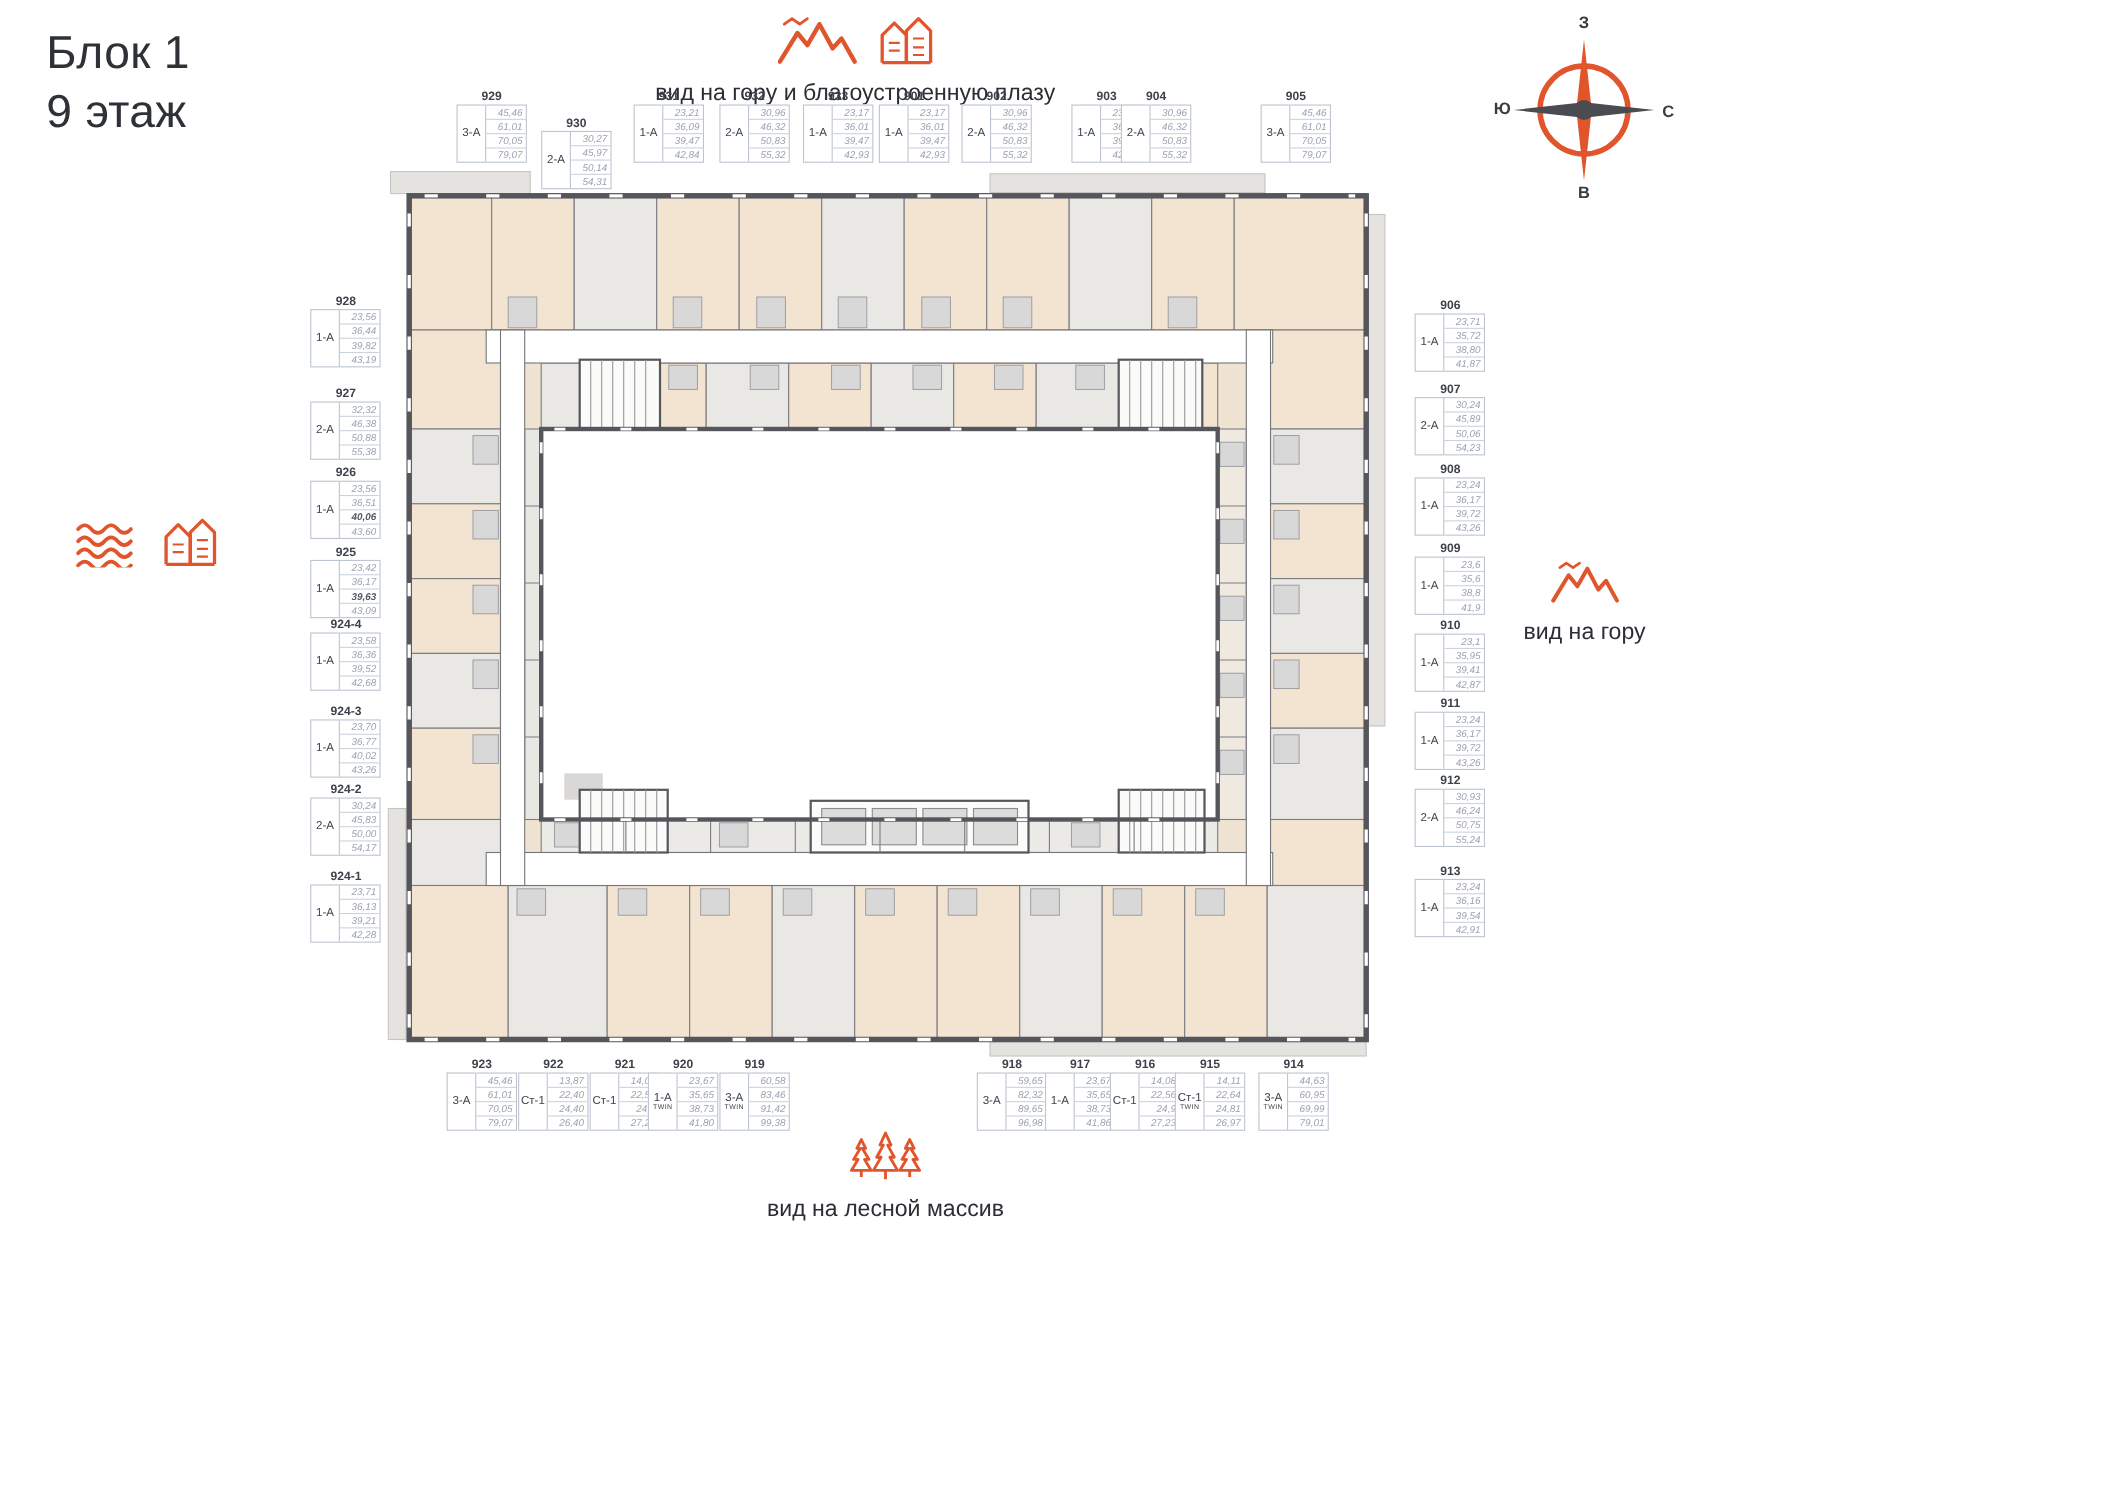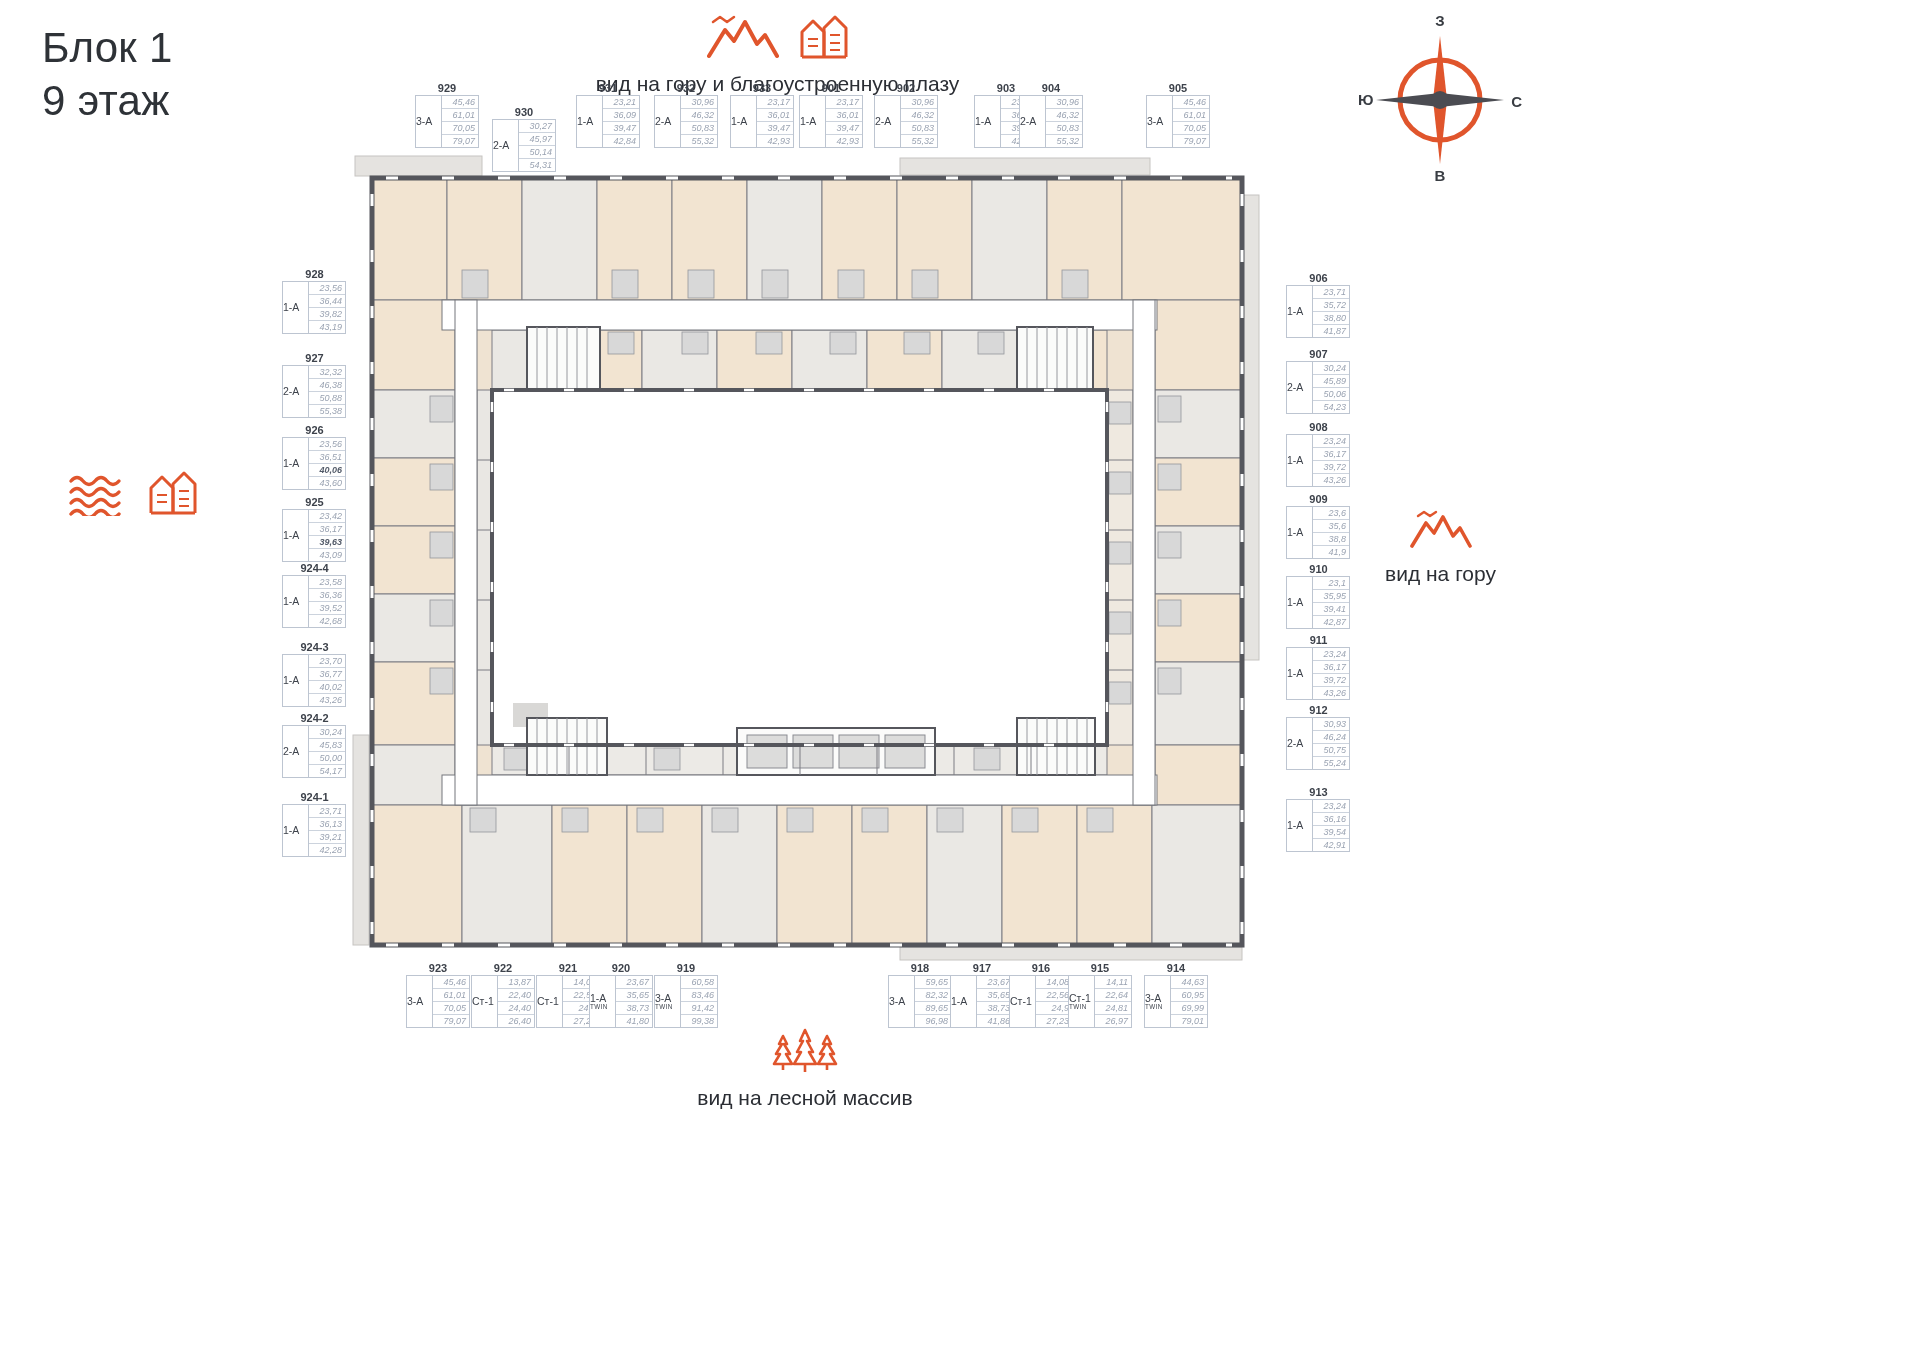--- a/index.html
+++ b/index.html
@@ -19,21 +19,21 @@
   .cl-bottom{left:0;right:0;bottom:0;text-align:center;}
   .cl-left{left:2px;top:79px;}
   .cl-right{right:2px;top:81px;}
   .plan{position:absolute;left:352px;top:150px;}
   
   .apt-card{position:absolute;width:64px;}
   .apt-num{font-size:11px;color:#3d424b;margin-bottom:1px;font-weight:bold;}
   .row-card .apt-num{text-align:center;}
   .col-card .apt-num{text-align:center;padding-left:1px;}
   .apt-box{display:flex;border:1px solid #bdc5d1;background:#fff;}
-  .apt-type{width:25px;border-right:1px solid #bdc5d1;display:flex;flex-direction:column;align-items:flex-start;justify-content:center;font-size:10.5px;color:#3d424b;line-height:1.05;}
+  .apt-type{width:25px;border-right:1px solid #bdc5d1;display:flex;flex-direction:column;align-items:center;justify-content:center;font-size:10.5px;color:#3d424b;line-height:1.05;}
   .apt-type .twin{font-size:6.3px;letter-spacing:.4px;}
   .apt-vals{flex:1;}
   .apt-val{height:12px;line-height:12px;font-size:9px;font-style:italic;color:#9aa3b2;text-align:right;padding-right:3px;border-bottom:1px solid #ccd3dd;}
   .apt-val:last-child{border-bottom:0;}
   .apt-val.b{font-weight:700;color:#525a68;}
 </style>
 </head>
 <body>
 
 <div class="page">

